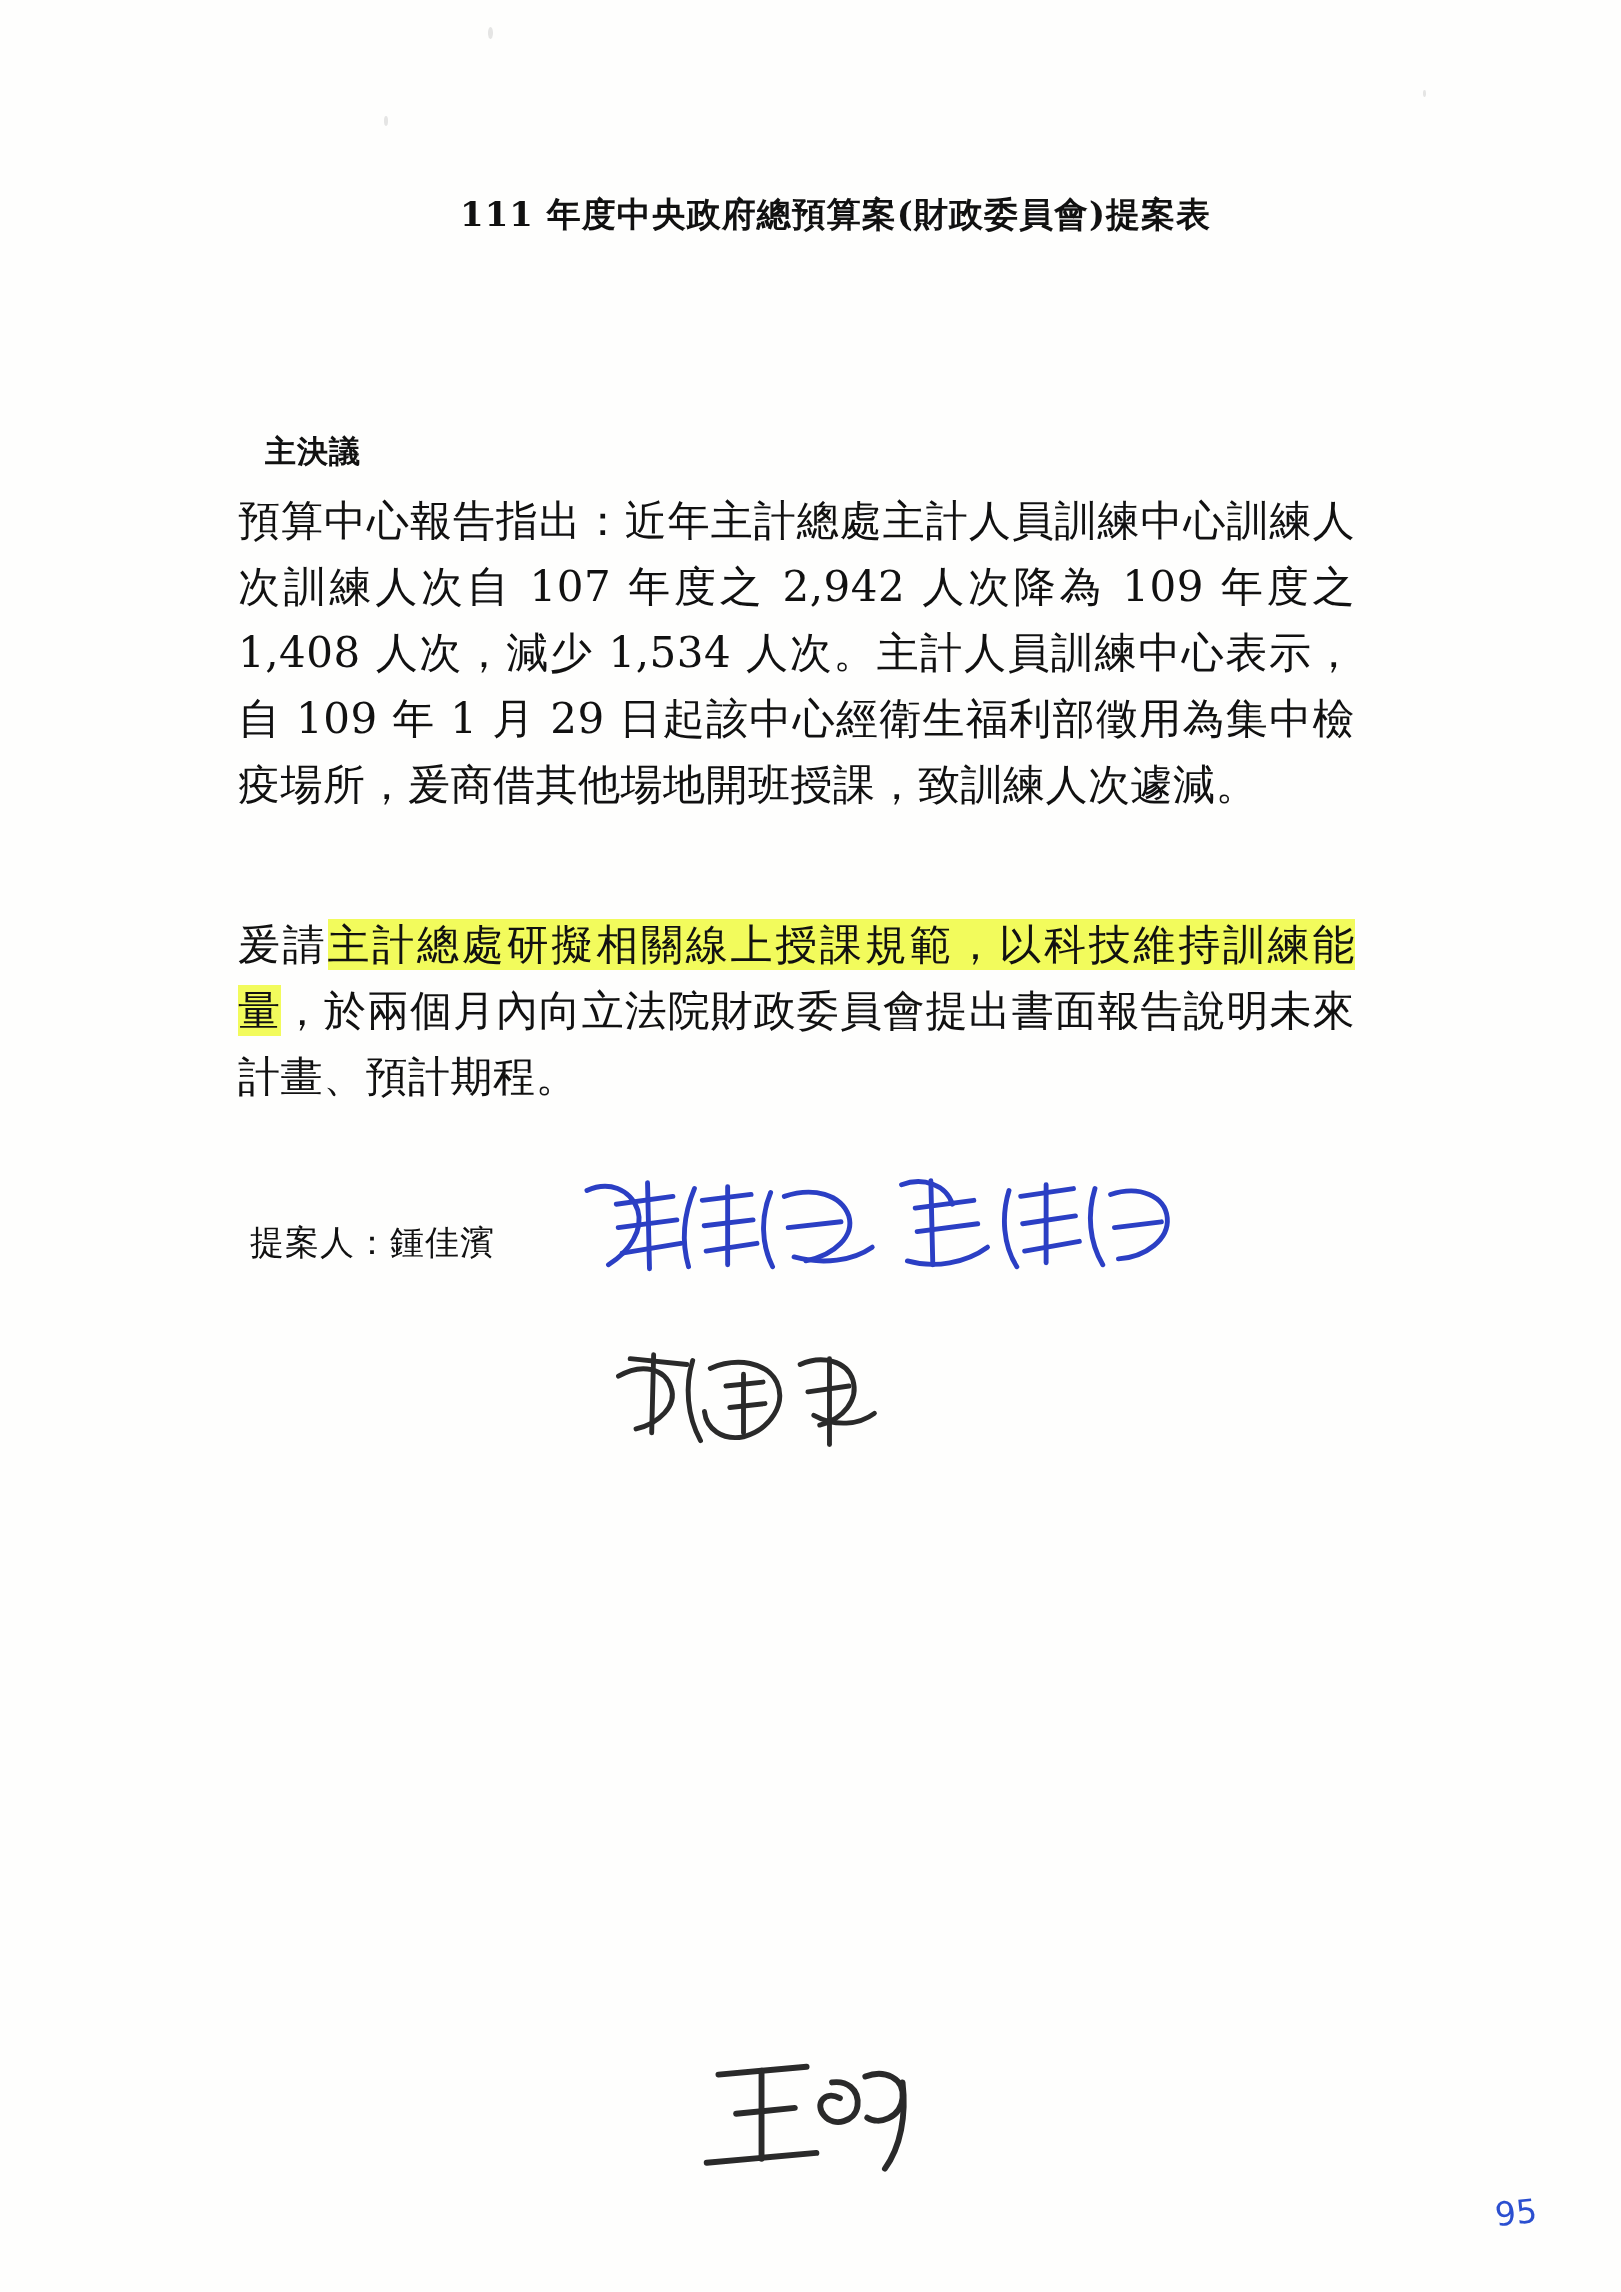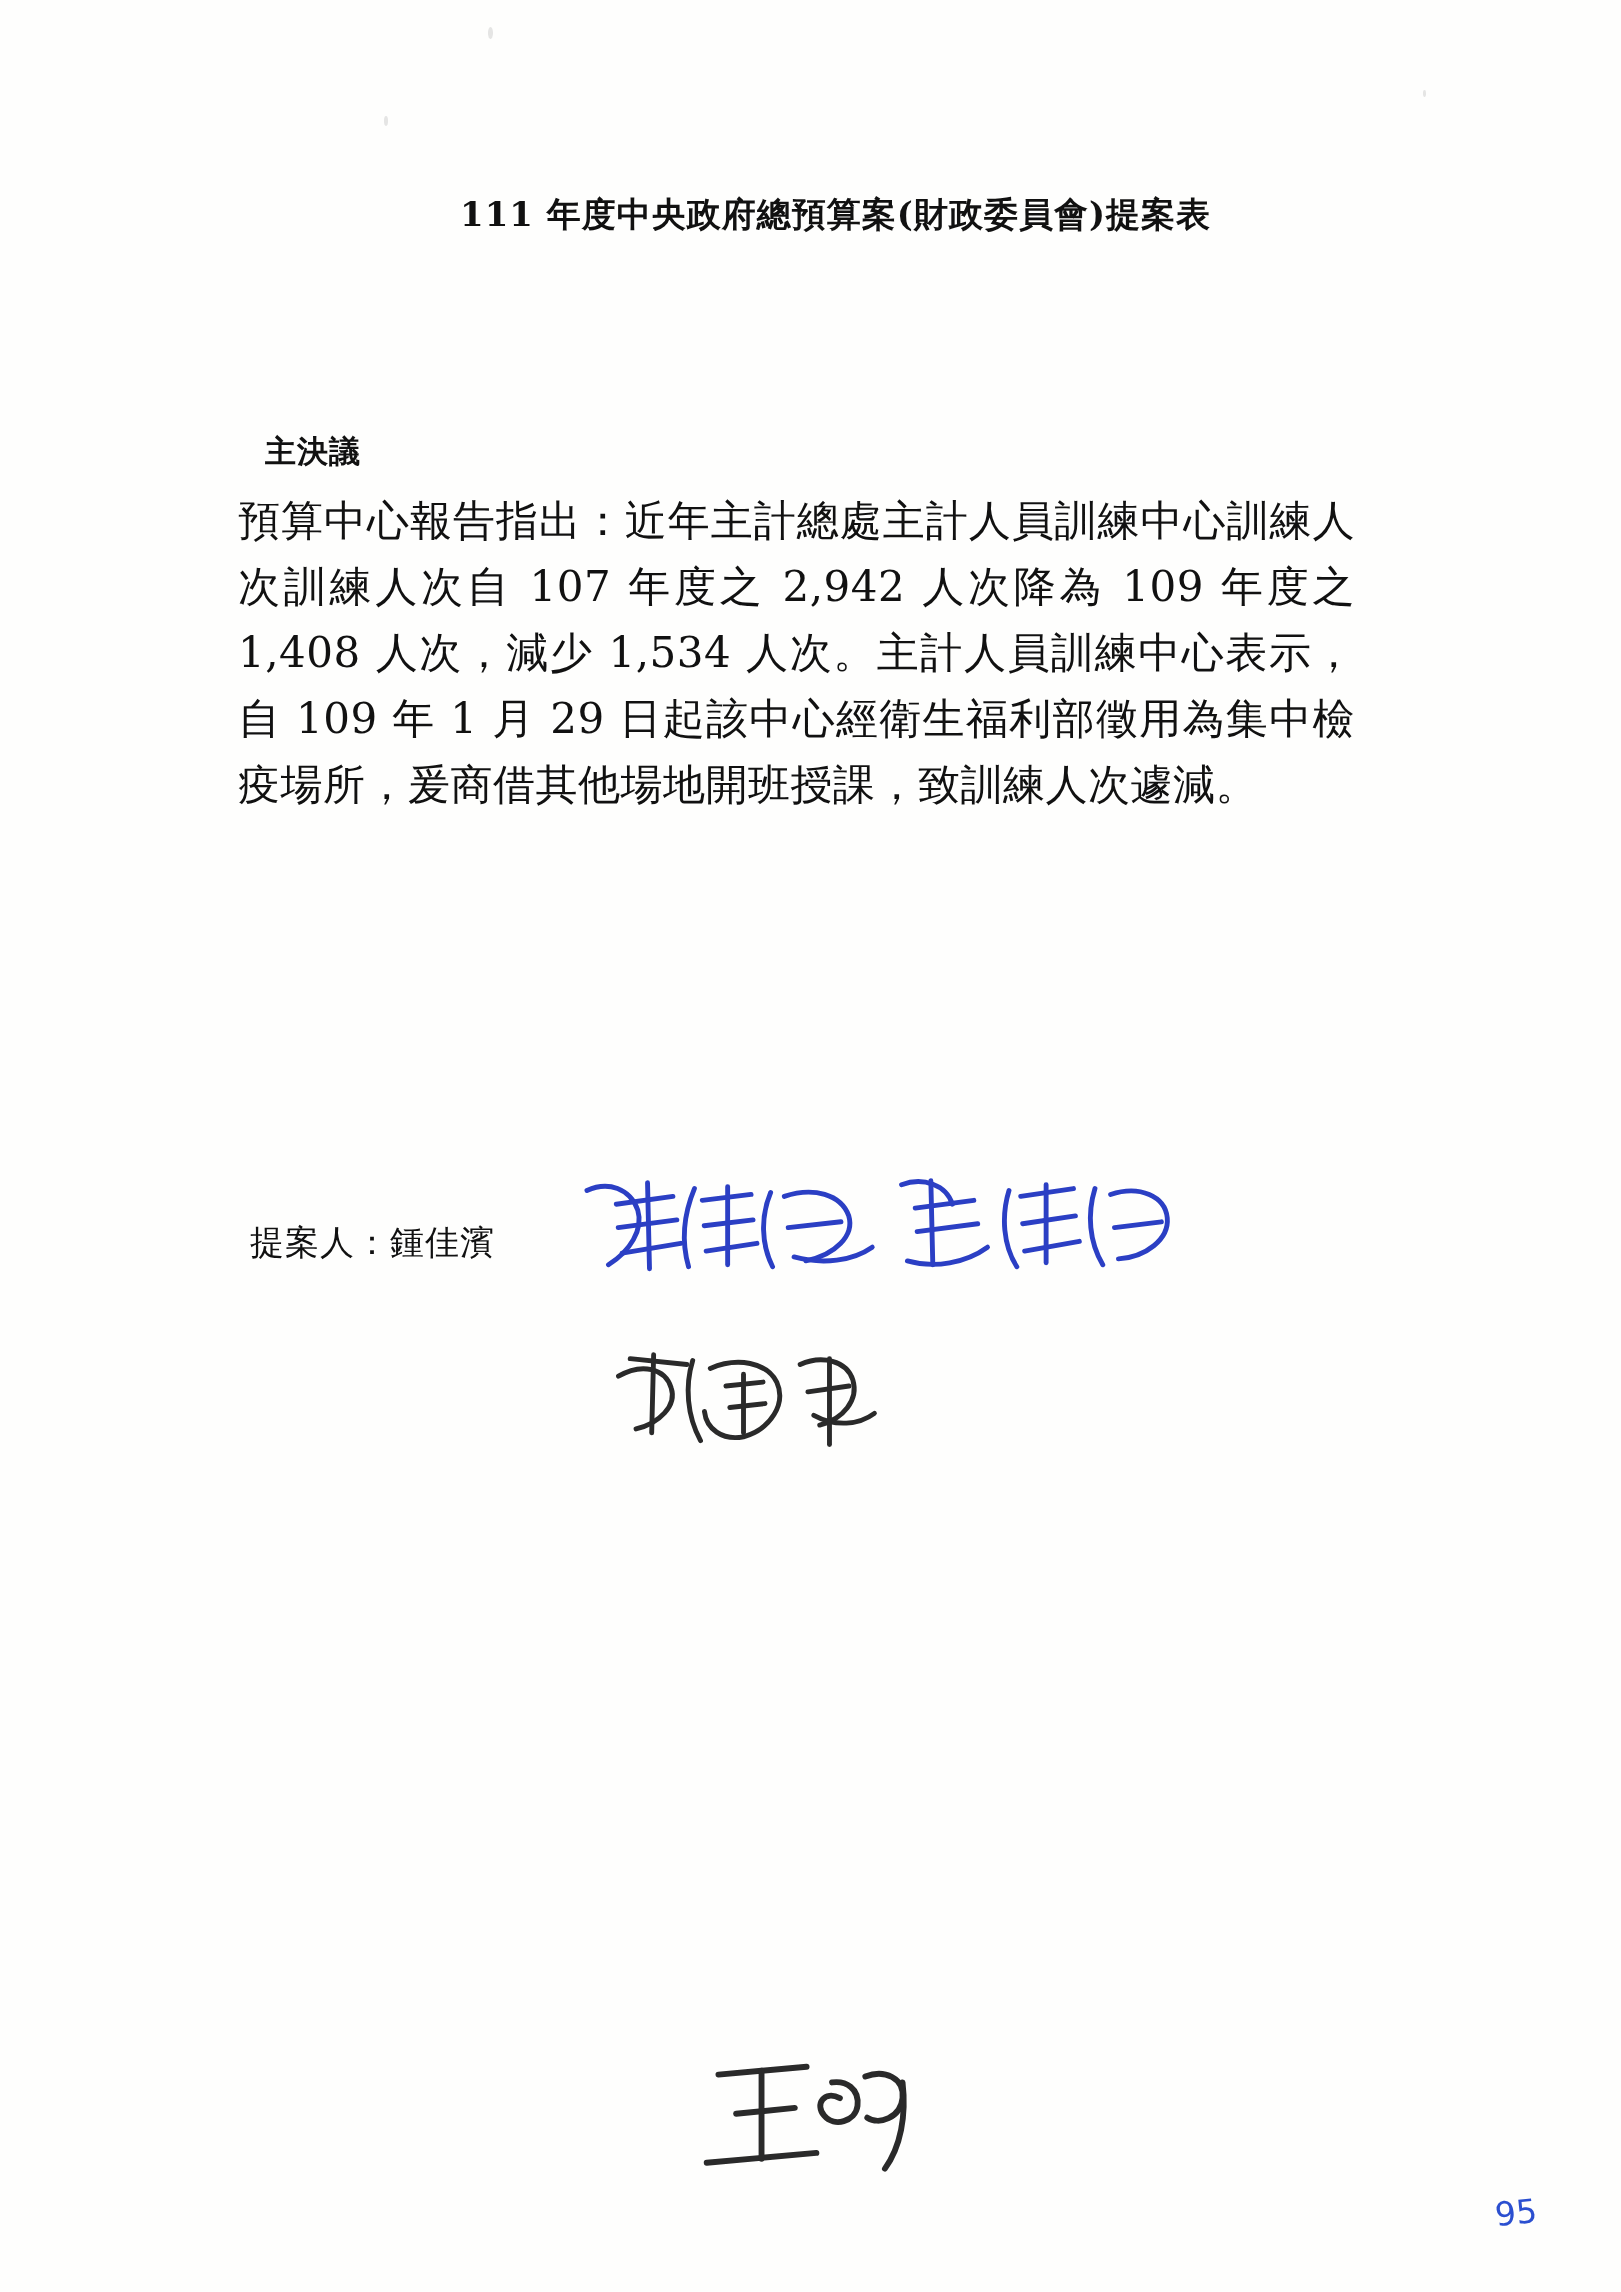--- a/index.html
+++ b/index.html
@@ -115,20 +115,23 @@
   <div class="speck" style="top:116px;left:384px;width:3.9px;height:9.8px;"></div>
   <div class="speck" style="top:90px;left:1423px;width:2.9px;height:6.9px;"></div>
 
   <div class="doc-title">111 年度中央政府總預算案(財政委員會)提案表</div>
 
 
   <div class="section-heading">主決議</div>
 
   <div class="body-block block-1">預算中心報告指出：近年主計總處主計人員訓練中心訓練人次訓練人次自 107 年度之 2,942 人次降為 109 年度之 1,408 人次，減少 1,534 人次。主計人員訓練中心表示，自 109 年 1 月 29 日起該中心經衛生福利部徵用為集中檢疫場所，爰商借其他場地開班授課，致訓練人次遽減。</div>
 
+  <div class="body-block block-2">
+    <span>爰請</span><span class="hl">主計總處研擬相關線上授課規範，以科技維持訓練能量</span><span>，於兩個月內向立法院財政委員會提出書面報告說明未來計畫、預計期程。</span>
+  </div>
 
   <div class="proposer-row">
     <span>提案人：</span><span>鍾佳濱</span>
   </div>
 
   <div class="sig sig-1">
     <svg width="608" height="127" viewBox="0 0 620 130">
       <g fill="none" stroke="#2b3fc4" stroke-width="5" stroke-linecap="round" stroke-linejoin="round">
         <path d="M8 20 C 30 10, 52 18, 60 40 C 66 60, 52 82, 30 96"></path>
         <path d="M38 34 L 96 26"></path>

